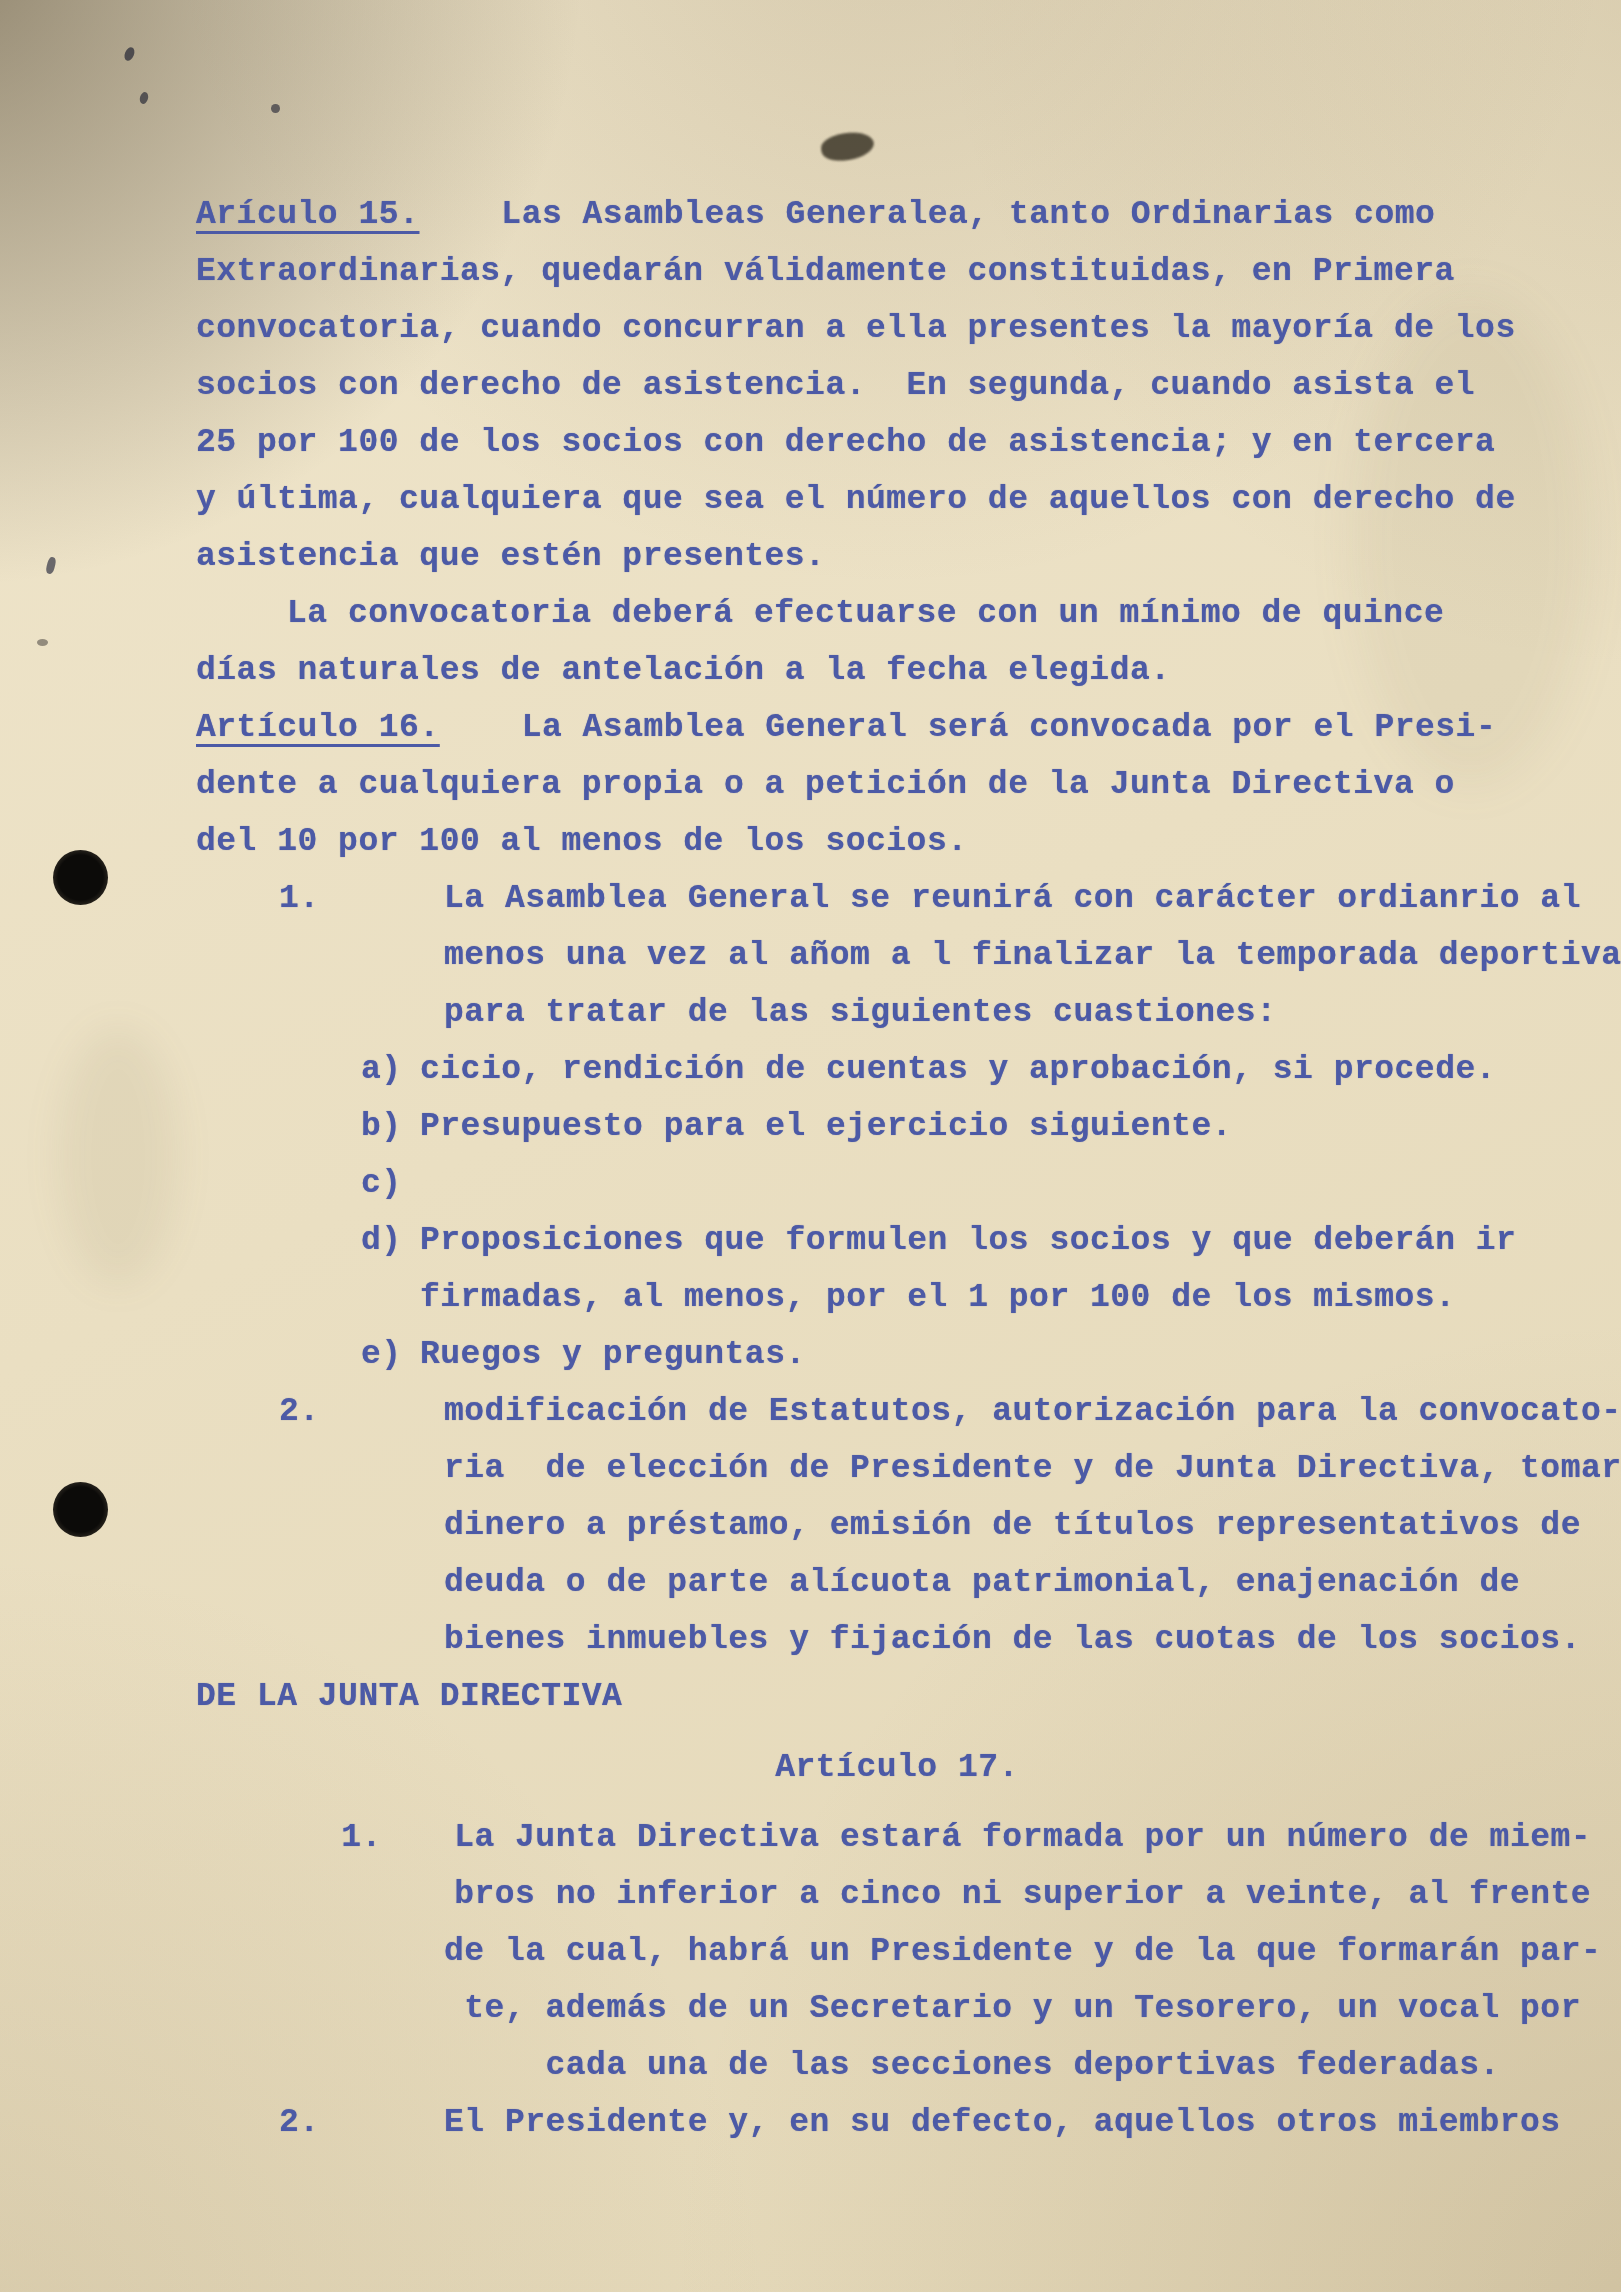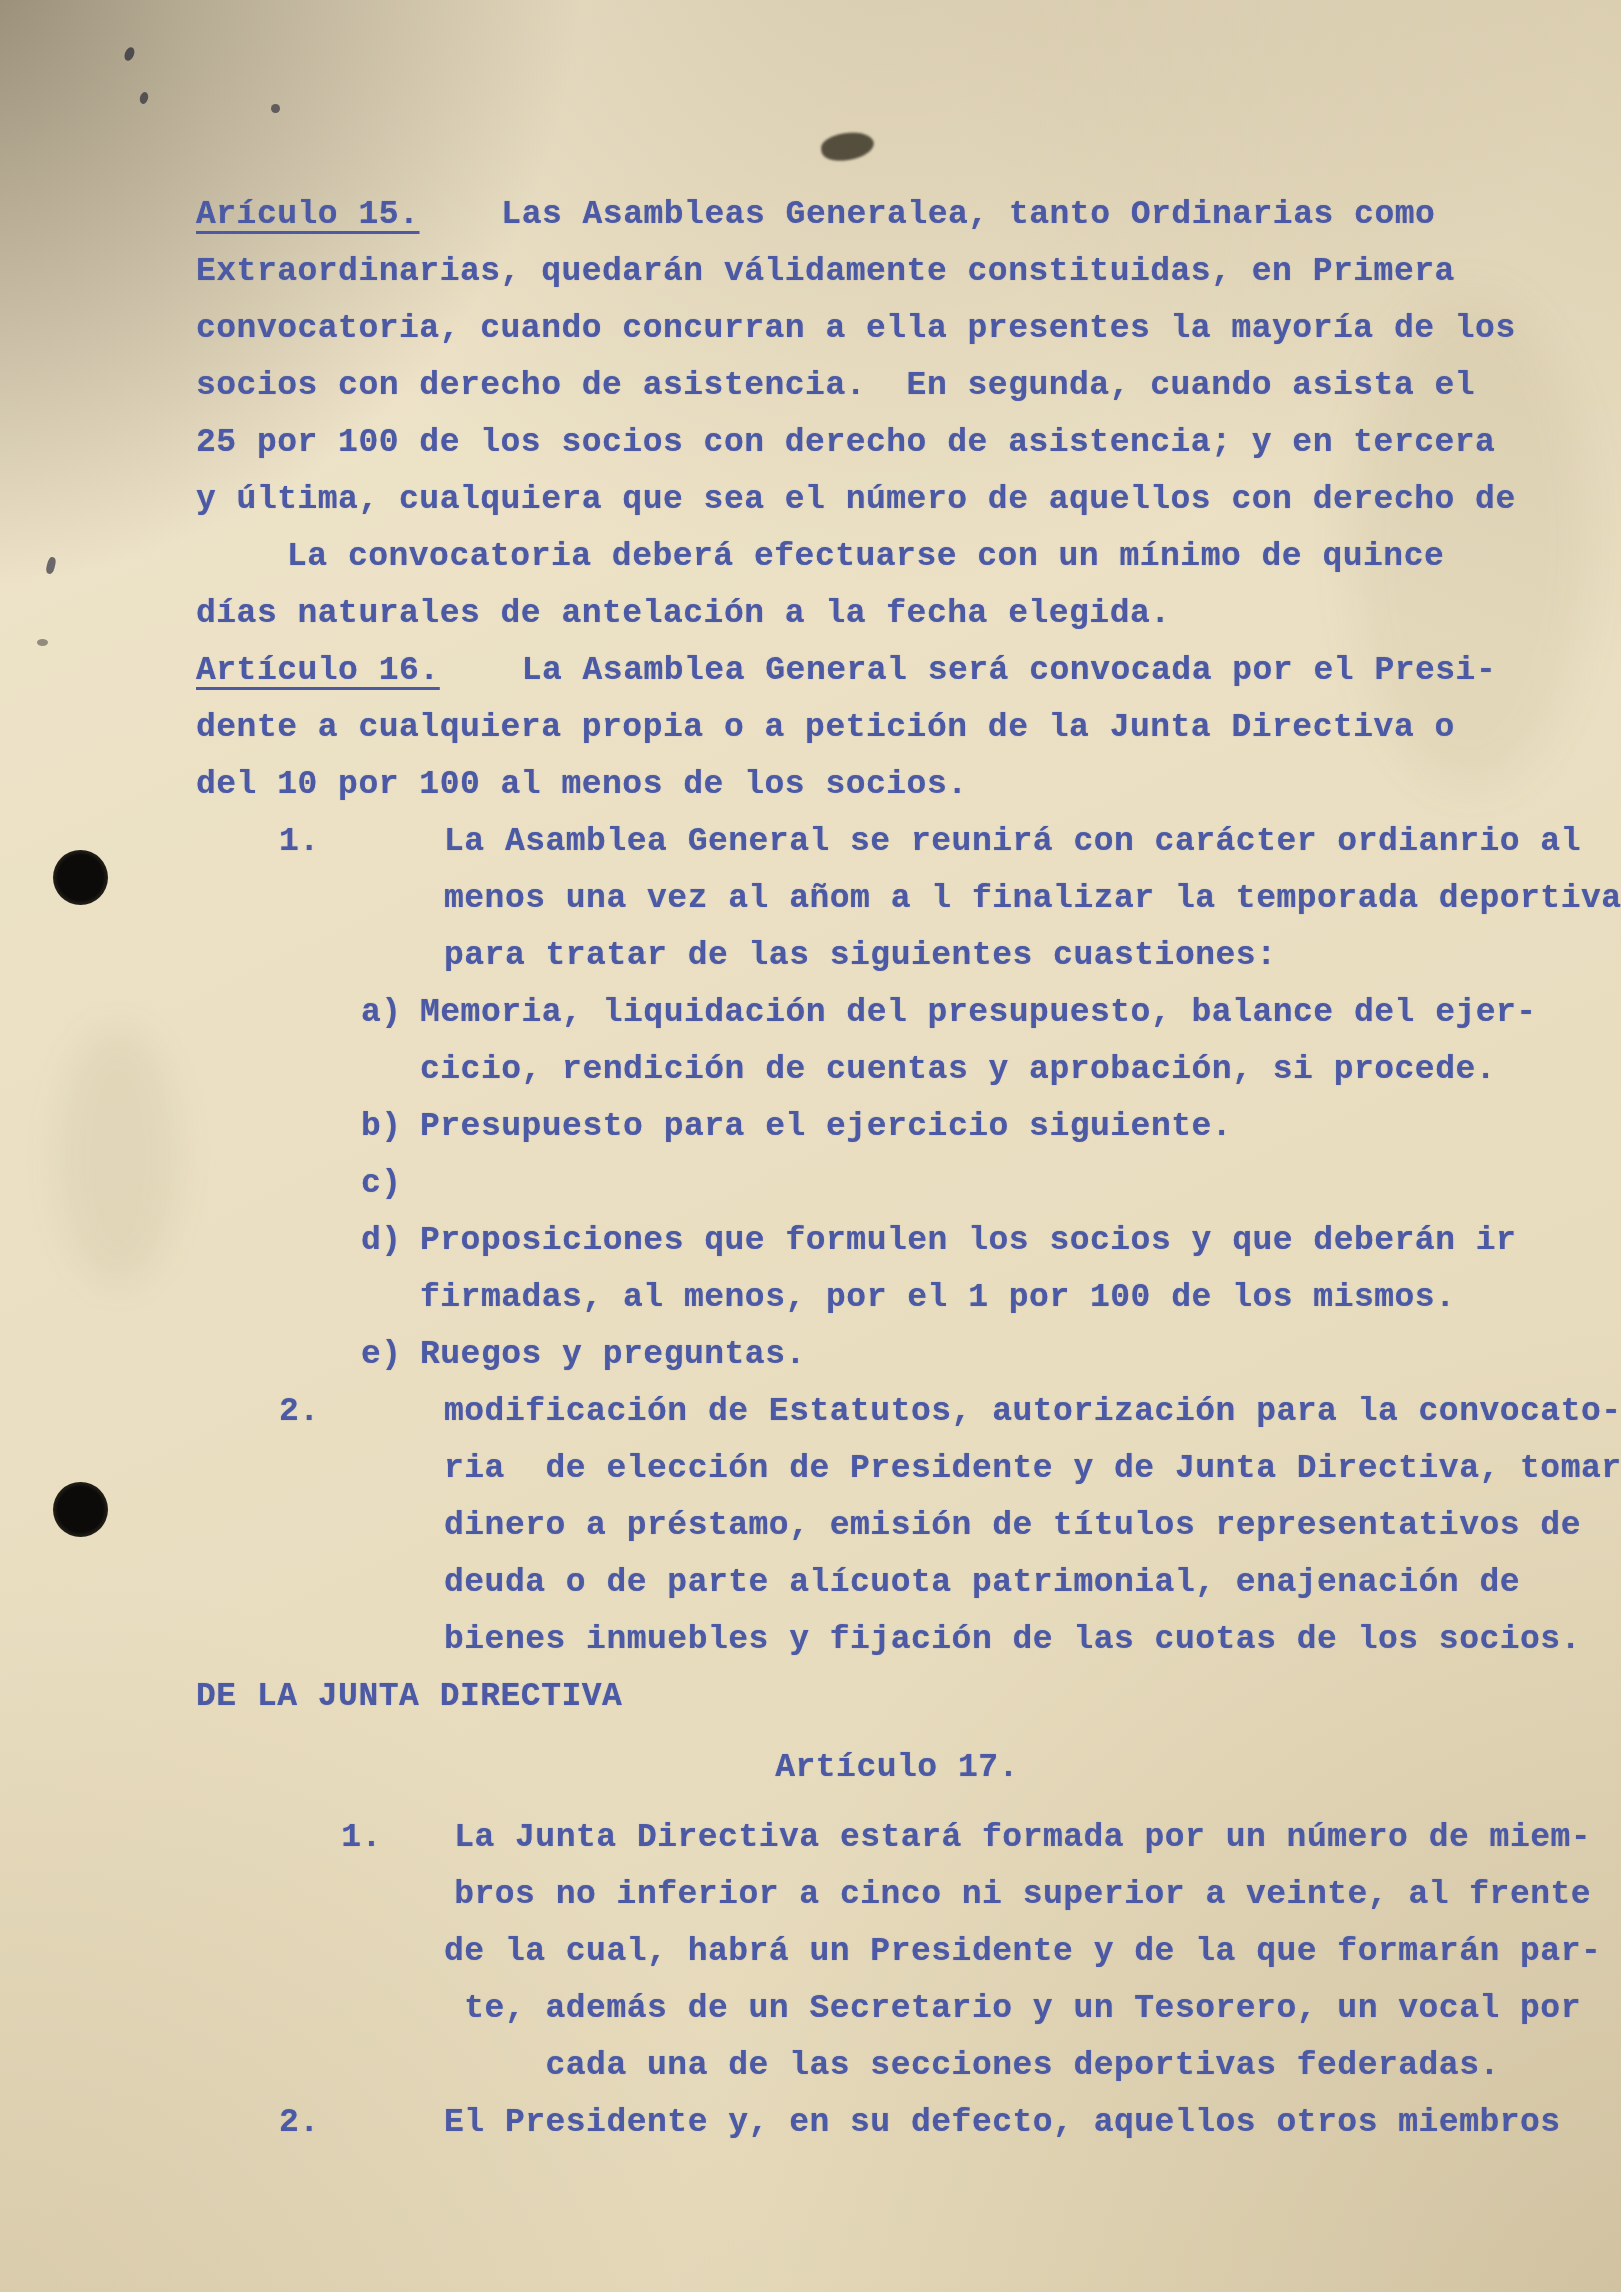--- a/index.html
+++ b/index.html
@@ -87,20 +87,21 @@
 
   <div class="content">
 
     <div class="block">
       <div class="line"><span class="h-inline">Arículo 15.</span><span>Las Asambleas Generalea, tanto Ordinarias como</span></div>
       <div class="line">Extraordinarias, quedarán válidamente constituidas, en Primera</div>
       <div class="line">convocatoria, cuando concurran a ella presentes la mayoría de los</div>
       <div class="line">socios con derecho de asistencia.  En segunda, cuando asista el</div>
       <div class="line">25 por 100 de los socios con derecho de asistencia; y en tercera</div>
       <div class="line">y última, cualquiera que sea el número de aquellos con derecho de</div>
+      <div class="line">asistencia que estén presentes.</div>
     </div>
 
     <div class="block">
       <div class="line indent">La convocatoria deberá efectuarse con un mínimo de quince</div>
       <div class="line">días naturales de antelación a la fecha elegida.</div>
     </div>
 
     <div class="block">
       <div class="line"><span class="h-inline">Artículo 16.</span><span>La Asamblea General será convocada por el Presi-</span></div>
       <div class="line">dente a cualquiera propia o a petición de la Junta Directiva o</div>
@@ -112,21 +113,20 @@
       <div class="lines">
         <div class="line">La Asamblea General se reunirá con carácter ordianrio al</div>
         <div class="line">menos una vez al añom a l finalizar la temporada deportiva,</div>
         <div class="line">para tratar de las siguientes cuastiones:</div>
       </div>
     </div>
 
     <div class="item item-letter">
       <div class="marker">a)</div>
       <div class="lines">
-        <div class="line">Memoria, liquidación del presupuesto, balance del ejer-</div>
         <div class="line">cicio, rendición de cuentas y aprobación, si procede.</div>
       </div>
     </div>
 
     <div class="item item-letter">
       <div class="marker">b)</div>
       <div class="lines">
         <div class="line">Presupuesto para el ejercicio siguiente.</div>
       </div>
     </div>

